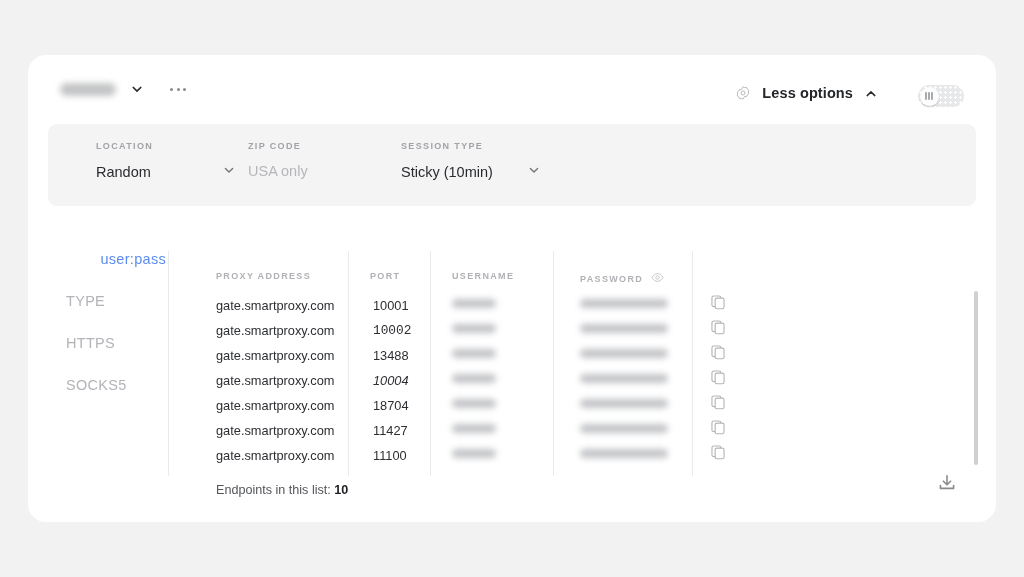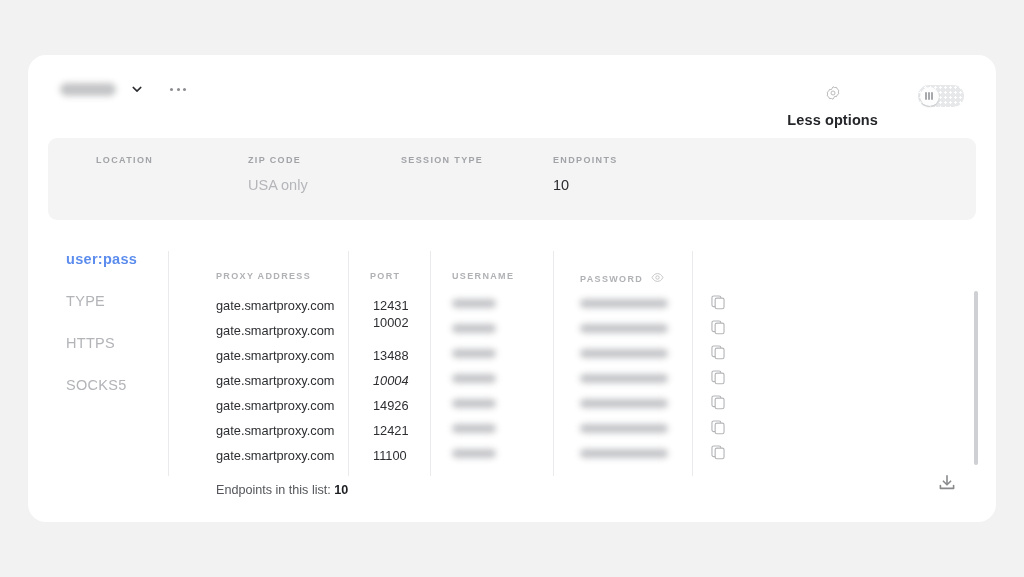--- a/index.html
+++ b/index.html
@@ -68,24 +68,23 @@
     width: 3px; height: 3px;
     border-radius: 50%;
     background: #8c8d90;
     display: block;
   }
   .options-toggle {
     position: absolute;
     right: 118px;
     top: 30px;
     display: flex;
-    align-items: center;
+    align-items: flex-end;
     gap: 11px;
     cursor: pointer;
-    flex-direction: column;
   }
   .options-toggle .lbl {
     font-size: 14.5px;
     color: #25262a;
     font-weight: 600;
     letter-spacing: .1px;
   }
   .gear {
     width: 16px; height: 16px;
     opacity: .55;
@@ -119,21 +118,21 @@
     height: 8px;
     background: #a7a9ad;
     display: block;
     border-radius: 1px;
   }
 
   
   .options-panel {
     position: absolute;
     left: 20px;
-    top: 83px;
+    top: 69px;
     width: 928px;
     height: 82px;
     background: #f4f4f5;
     border-radius: 9px;
   }
   .opt-field {
     position: absolute;
     top: 17px;
   }
   .opt-label {
@@ -177,21 +176,22 @@
   .proto-tab {
     font-size: 14.5px;
     color: #b3b4b8;
     letter-spacing: .3px;
     margin-bottom: 26px;
     cursor: pointer;
     font-weight: 500;
   }
   .proto-tab.active {
     color: #5c8dee;
-    font-weight: 700;
+    font-weight: 400;
+    text-align: right;
   }
 
   .grid {
     position: absolute;
     left: 140px;
     top: 0;
     width: 540px;
     height: 225px;
     text-align: center;
   }
@@ -307,39 +307,49 @@
             <i></i>
             <i></i>
         </div>
       </div>
     </div>
 
     <div class="options-panel">
 
       <div class="opt-field f-location">
         <div class="opt-label">LOCATION</div>
+        <div class="opt-value">
+          <span>Random</span>
+          <span class="vchev">
+            <svg width="14" height="14" viewBox="0 0 14 14">
+              <path d="M3.4 5.5 L7 9 L10.6 5.5" fill="none" stroke="#4a4b4f" stroke-width="1.4" stroke-linecap="round" stroke-linejoin="round"></path>
+            </svg>
+          </span>
+        </div>
       </div>
 
       <div class="opt-field f-zip">
         <div class="opt-label">ZIP CODE</div>
         <div class="opt-value placeholder">
           <span>USA only</span>
         </div>
       </div>
 
       <div class="opt-field f-session">
         <div class="opt-label">SESSION TYPE</div>
-      </div>
-
-      <div class="opt-field f-endpoints">
-        <div class="opt-label">ENDPOINTS</div>
         <div class="opt-value">
-          <span>10</span>
-        </div>
-      </div>
+          <span>Sticky (10min)</span>
+          <span class="vchev">
+            <svg width="14" height="14" viewBox="0 0 14 14">
+              <path d="M3.4 5.5 L7 9 L10.6 5.5" fill="none" stroke="#4a4b4f" stroke-width="1.4" stroke-linecap="round" stroke-linejoin="round"></path>
+            </svg>
+          </span>
+        </div>
+      </div>
+
     </div>
 
     <div class="table-region">
 
       <div class="proto-tabs">
         <div class="proto-tab active">user:pass</div>
         <div class="proto-tab">TYPE</div>
         <div class="proto-tab">HTTPS</div>
         <div class="proto-tab">SOCKS5</div>
       </div>
@@ -365,32 +375,32 @@
           <span>PASSWORD</span>
           <span class="eye">
             <svg width="13" height="13" viewBox="0 0 16 16">
               <path d="M1.3 8 C3.2 4.6 5.4 3.2 8 3.2 C10.6 3.2 12.8 4.6 14.7 8 C12.8 11.4 10.6 12.8 8 12.8 C5.4 12.8 3.2 11.4 1.3 8 Z" fill="none" stroke="#9a9b9f" stroke-width="1.15"></path>
               <circle cx="8" cy="8" r="2.1" fill="none" stroke="#9a9b9f" stroke-width="1.15"></circle>
             </svg>
           </span>
         </div>
 
         <div class="cell" style="left:48px;  top:47px;">gate.smartproxy.com</div>
-        <div class="cell" style="left:205px; top:47px;">12431</div>
+        <div class="cell" style="left:205px; top:47px;">10001</div>
         <div class="blur-cell" style="left:284px; top:48px; width:44px;"></div>
         <div class="blur-cell" style="left:412px; top:48px; width:88px;"></div>
         <div class="copy-btn" style="left:542px; top:43px;">
           <svg width="16" height="16" viewBox="0 0 18 18">
             <rect x="2.2" y="2.2" width="10" height="12" rx="2" fill="none" stroke="#86878b" stroke-width="1.25"></rect>
             <rect x="5.8" y="4.6" width="10" height="12" rx="2" fill="#ffffff" stroke="#86878b" stroke-width="1.25"></rect>
           </svg>
         </div>
 
         <div class="cell" style="left:48px;  top:72px;">gate.smartproxy.com</div>
-        <div class="cell" style="left:205px; top:64px;">10002</div>
+        <div class="cell" style="left:205px; top:72px;font-family:Liberation Mono, monospace;">10002</div>
         <div class="blur-cell" style="left:284px; top:73px; width:44px;"></div>
         <div class="blur-cell" style="left:412px; top:73px; width:88px;"></div>
         <div class="copy-btn" style="left:542px; top:68px;">
           <svg width="16" height="16" viewBox="0 0 18 18">
             <rect x="2.2" y="2.2" width="10" height="12" rx="2" fill="none" stroke="#86878b" stroke-width="1.25"></rect>
             <rect x="5.8" y="4.6" width="10" height="12" rx="2" fill="#ffffff" stroke="#86878b" stroke-width="1.25"></rect>
           </svg>
         </div>
 
         <div class="cell" style="left:48px;  top:97px;">gate.smartproxy.com</div>
@@ -409,32 +419,32 @@
         <div class="blur-cell" style="left:284px; top:123px; width:44px;"></div>
         <div class="blur-cell" style="left:412px; top:123px; width:88px;"></div>
         <div class="copy-btn" style="left:542px; top:118px;">
           <svg width="16" height="16" viewBox="0 0 18 18">
             <rect x="2.2" y="2.2" width="10" height="12" rx="2" fill="none" stroke="#86878b" stroke-width="1.25"></rect>
             <rect x="5.8" y="4.6" width="10" height="12" rx="2" fill="#ffffff" stroke="#86878b" stroke-width="1.25"></rect>
           </svg>
         </div>
 
         <div class="cell" style="left:48px;  top:147px;">gate.smartproxy.com</div>
-        <div class="cell" style="left:205px; top:147px;">14926</div>
+        <div class="cell" style="left:205px; top:147px;">18704</div>
         <div class="blur-cell" style="left:284px; top:148px; width:44px;"></div>
         <div class="blur-cell" style="left:412px; top:148px; width:88px;"></div>
         <div class="copy-btn" style="left:542px; top:143px;">
           <svg width="16" height="16" viewBox="0 0 18 18">
             <rect x="2.2" y="2.2" width="10" height="12" rx="2" fill="none" stroke="#86878b" stroke-width="1.25"></rect>
             <rect x="5.8" y="4.6" width="10" height="12" rx="2" fill="#ffffff" stroke="#86878b" stroke-width="1.25"></rect>
           </svg>
         </div>
 
         <div class="cell" style="left:48px;  top:172px;">gate.smartproxy.com</div>
-        <div class="cell" style="left:205px; top:172px;">12421</div>
+        <div class="cell" style="left:205px; top:172px;">11427</div>
         <div class="blur-cell" style="left:284px; top:173px; width:44px;"></div>
         <div class="blur-cell" style="left:412px; top:173px; width:88px;"></div>
         <div class="copy-btn" style="left:542px; top:168px;">
           <svg width="16" height="16" viewBox="0 0 18 18">
             <rect x="2.2" y="2.2" width="10" height="12" rx="2" fill="none" stroke="#86878b" stroke-width="1.25"></rect>
             <rect x="5.8" y="4.6" width="10" height="12" rx="2" fill="#ffffff" stroke="#86878b" stroke-width="1.25"></rect>
           </svg>
         </div>
 
         <div class="cell" style="left:48px;  top:197px;">gate.smartproxy.com</div>

